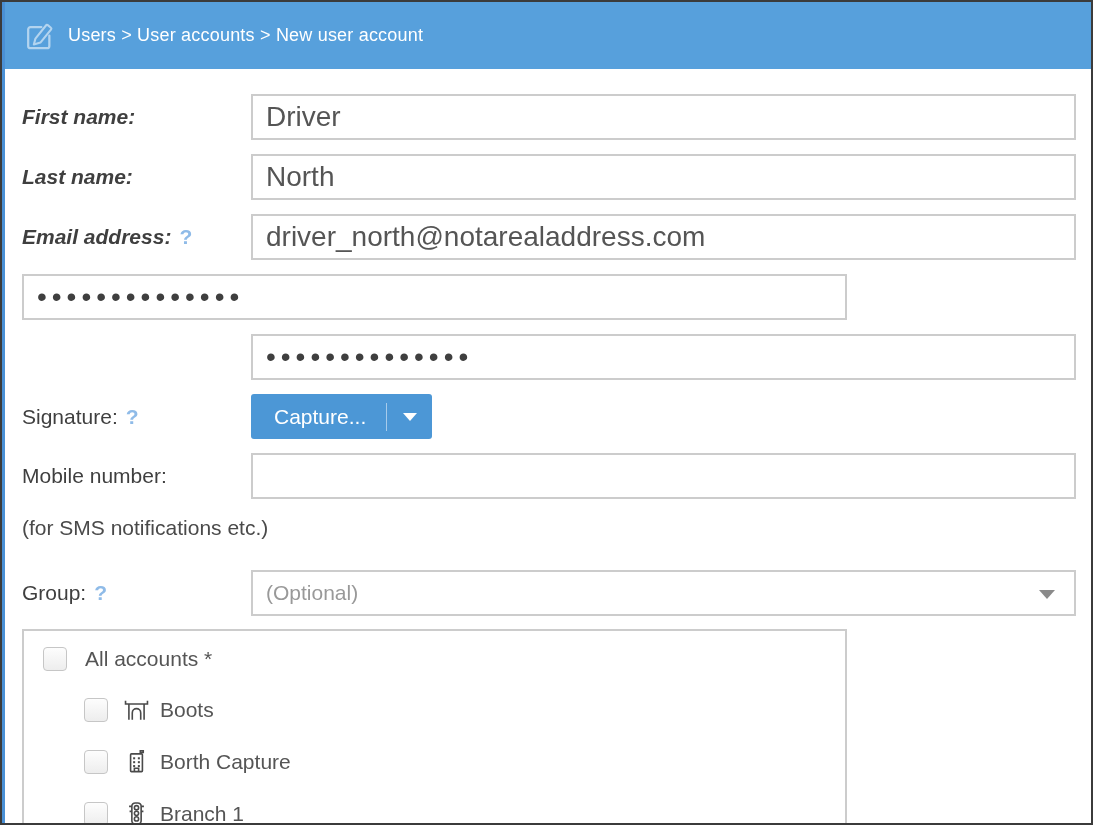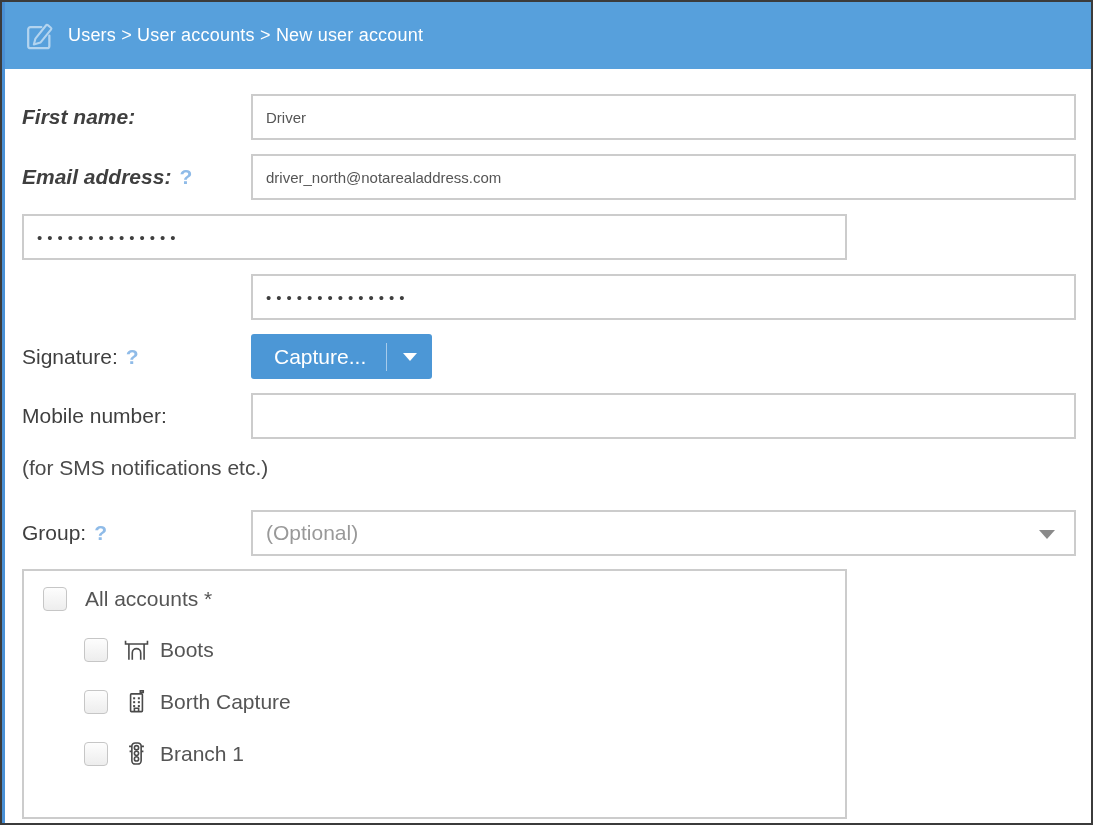--- a/index.html
+++ b/index.html
@@ -22,21 +22,21 @@
   .content{padding-left:17px;}
   .row{display:flex;align-items:center;margin-top:14px;}
   .row.first{margin-top:25px;}
   .row.group-row{margin-top:27px;}
   .lblcell{width:229px;display:flex;align-items:center;gap:8px;flex-shrink:0;
     font-size:21px;color:var(--label_text);}
   .lbl-req{font-weight:bold;font-style:italic;}
   .help{color:var(--help);font-weight:bold;font-size:21px;cursor:pointer;}
   input.txt{
     width:825px;height:46px;border:2px solid var(--input_border);
-    font-family:inherit;font-size:15px;color:var(--value_text);
+    font-family:inherit;font-size:28px;color:var(--value_text);
     padding:0 13px;outline:none;background:#fff;
   }
   input.pw{letter-spacing:5px;color:#3f3f3f;}
   .btn{
     height:45px;background:var(--button_bg);border-radius:3px;display:flex;
     align-items:center;cursor:pointer;border:none;overflow:hidden;
   }
   .btn-main{color:#fff;font-size:21px;padding:0 20px 0 23px;}
   .btn-div{width:1px;height:28px;background:rgba(255,255,255,.5);}
   .btn-caret{width:45px;display:flex;justify-content:center;align-items:center;}
@@ -89,20 +89,26 @@
 
   <div class="content">
 
     <div class="row first">
       <div class="lblcell">
             <span class="lbl-req">First name:</span>
           </div>
       <input class="txt" type="text" value="Driver" style="">
     </div>
 
+    <div class="row">
+      <div class="lblcell">
+            <span class="lbl-req">Last name:</span>
+          </div>
+      <input class="txt" type="text" value="North" style="">
+    </div>
 
     <div class="row">
       <div class="lblcell">
         <span class="lbl-req">Email address:</span>
         <span class="help">?</span>
       </div>
       <input class="txt" type="text" value="driver_north@notarealaddress.com" style="">
     </div>
 
     <div class="row">

